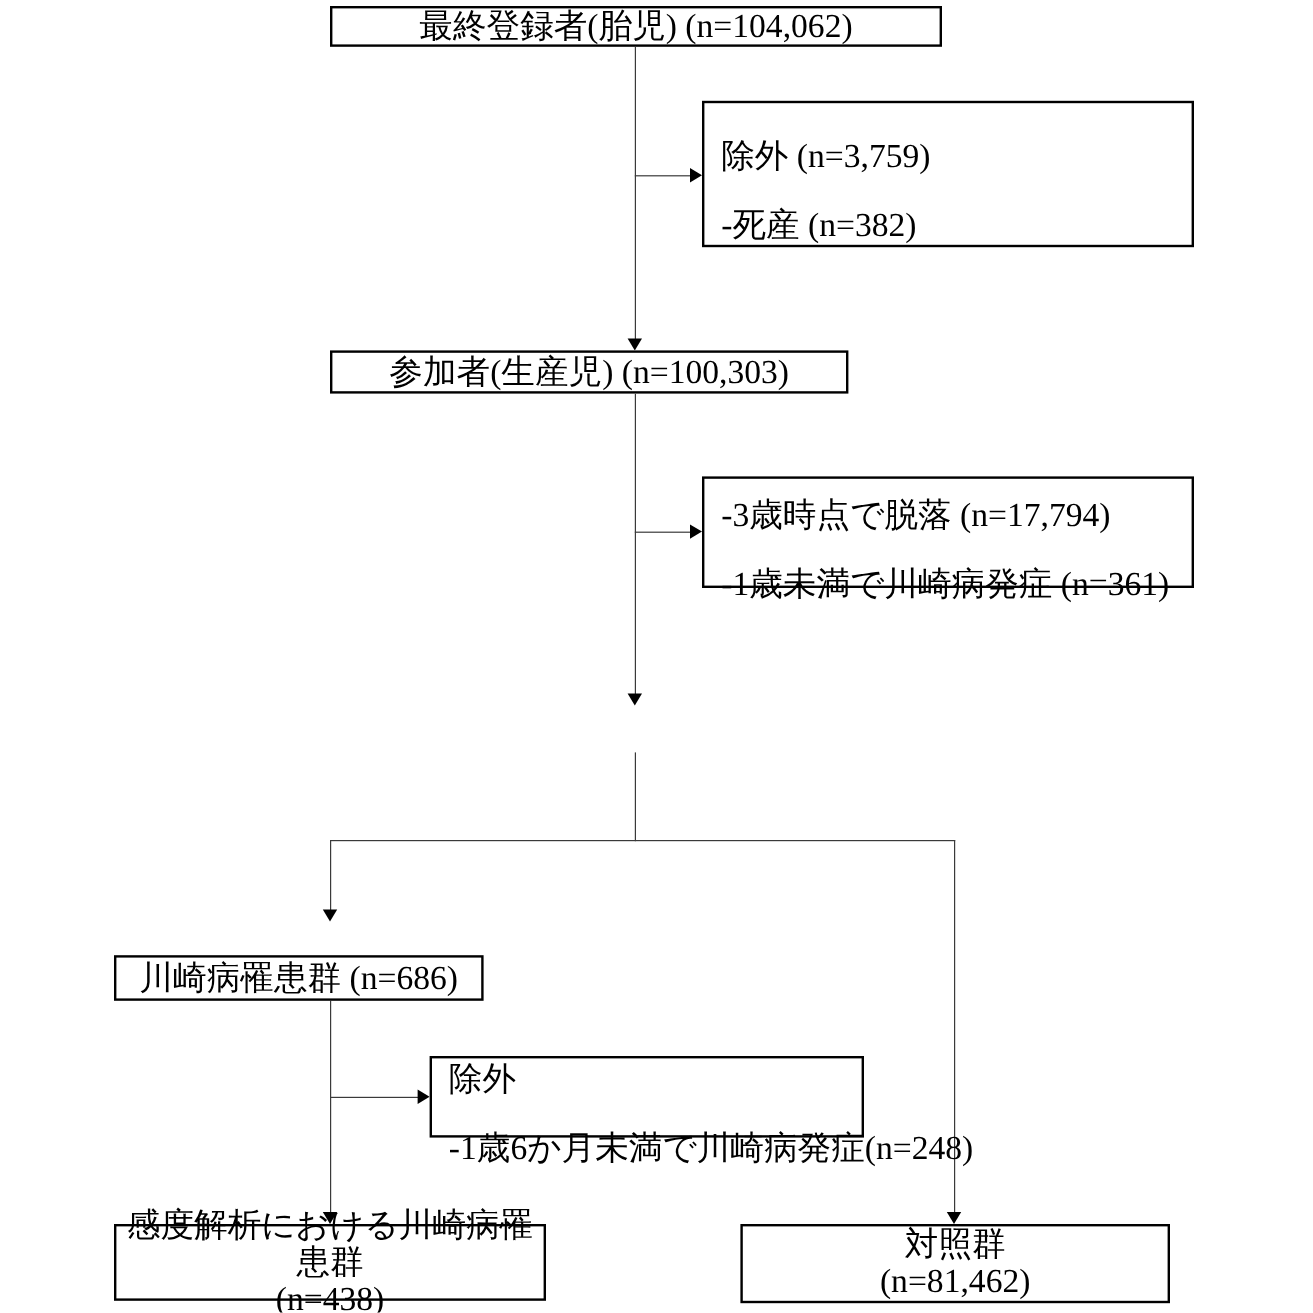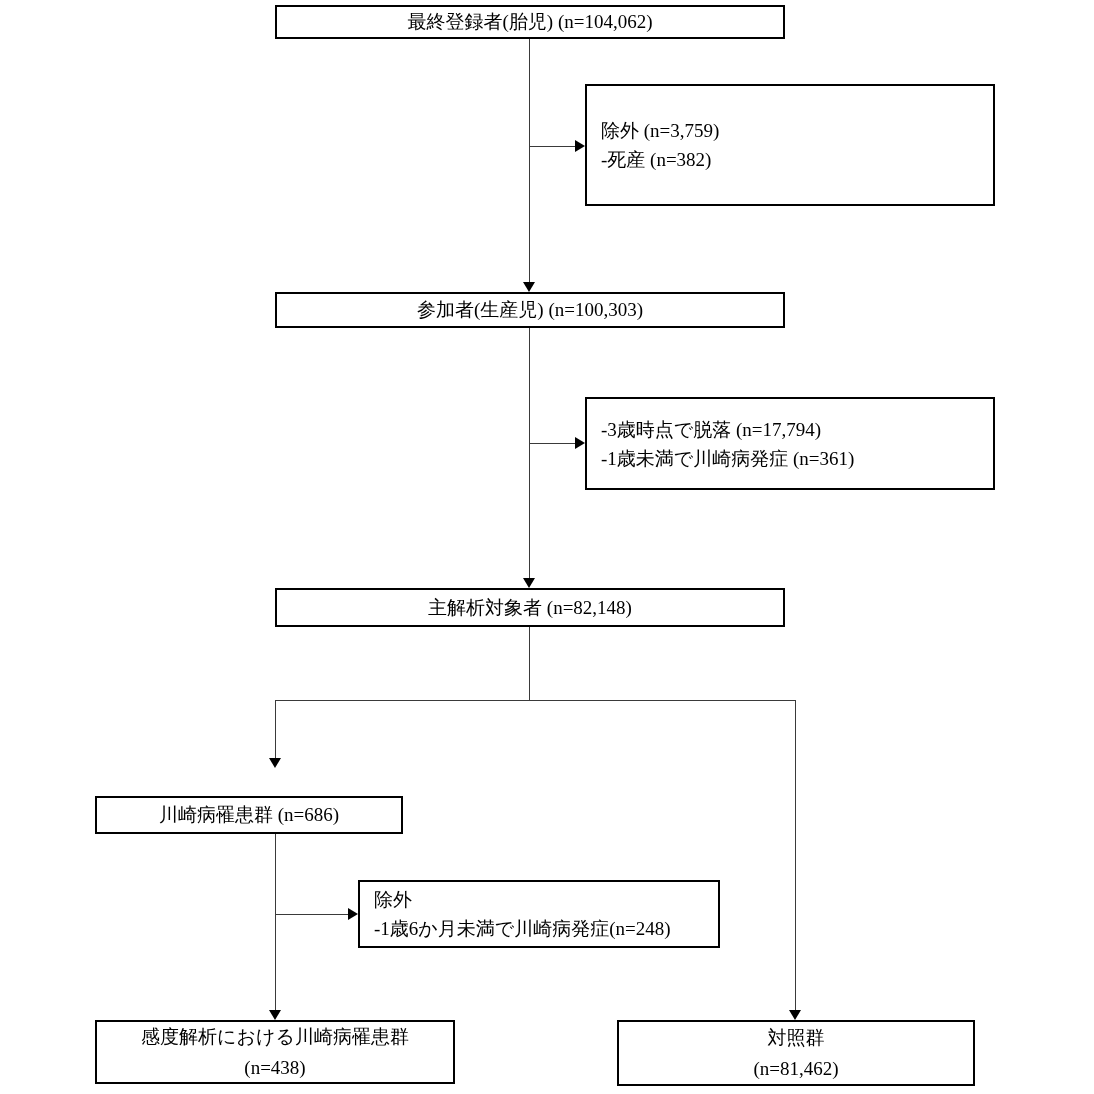--- a/index.html
+++ b/index.html
@@ -14,21 +14,21 @@
     background: #ffffff;
     font-family: "Liberation Serif", "DejaVu Serif", serif;
     color: #000000;
     overflow: hidden;
   }
   .box {
     position: absolute;
     box-sizing: border-box;
     background: #ffffff;
     border: 2px solid #000000;
-    font-size: 19px;
+    font-size: 28px;
   }
   .box.center1 {
     display: flex;
     align-items: center;
     justify-content: center;
     text-align: center;
   }
   .box.center2 {
     display: flex;
     flex-direction: column;
@@ -39,20 +39,21 @@
   }
   .box.leftlines {
     padding: 3px 10px 3px 14px;
     display: flex;
     flex-direction: column;
     justify-content: center;
   }
   .box.leftlines .tline {
     line-height: 29px;
     white-space: nowrap;
+    margin-top: 29px;
   }
   .cline {
     position: absolute;
     background: #3a3a3a;
   }
   .cline.v { width: 1.6px; }
   .cline.h { height: 1.6px; }
   .arr-d {
     position: absolute;
     width: 0;
@@ -97,32 +98,29 @@
 
   <div class="box center1" style="left:275px; top:5px; width:510px; height:34px;">
     <span>最終登録者(胎児) (n=104,062)</span>
   </div>
 
   <div class="box leftlines" style="left:585px; top:84px; width:410px; height:122px;">
     <div class="tline">除外 (n=3,759)</div>
     <div class="tline">-死産 (n=382)</div>
   </div>
 
-  <div class="box center1" style="left:275px; top:292px; width:510px; height:36px;">
+  <div class="box center1" style="left:275px; top:292px; width:432px; height:36px;">
     <span>参加者(生産児) (n=100,303)</span>
   </div>
 
   <div class="box leftlines" style="left:585px; top:397px; width:410px; height:93px;">
     <div class="tline">-3歳時点で脱落 (n=17,794)</div>
     <div class="tline">-1歳未満で川崎病発症 (n=361)</div>
   </div>
 
-  <div class="box center1" style="left:275px; top:588px; width:510px; height:39px;">
-    <span>主解析対象者 (n=82,148)</span>
-  </div>
 
   <div class="box center1" style="left:95px; top:796px; width:308px; height:38px;">
     <span>川崎病罹患群 (n=686)</span>
   </div>
 
   <div class="box leftlines" style="left:358px; top:880px; width:362px; height:68px;">
     <div class="tline">除外</div>
     <div class="tline">-1歳6か月未満で川崎病発症(n=248)</div>
   </div>
 

